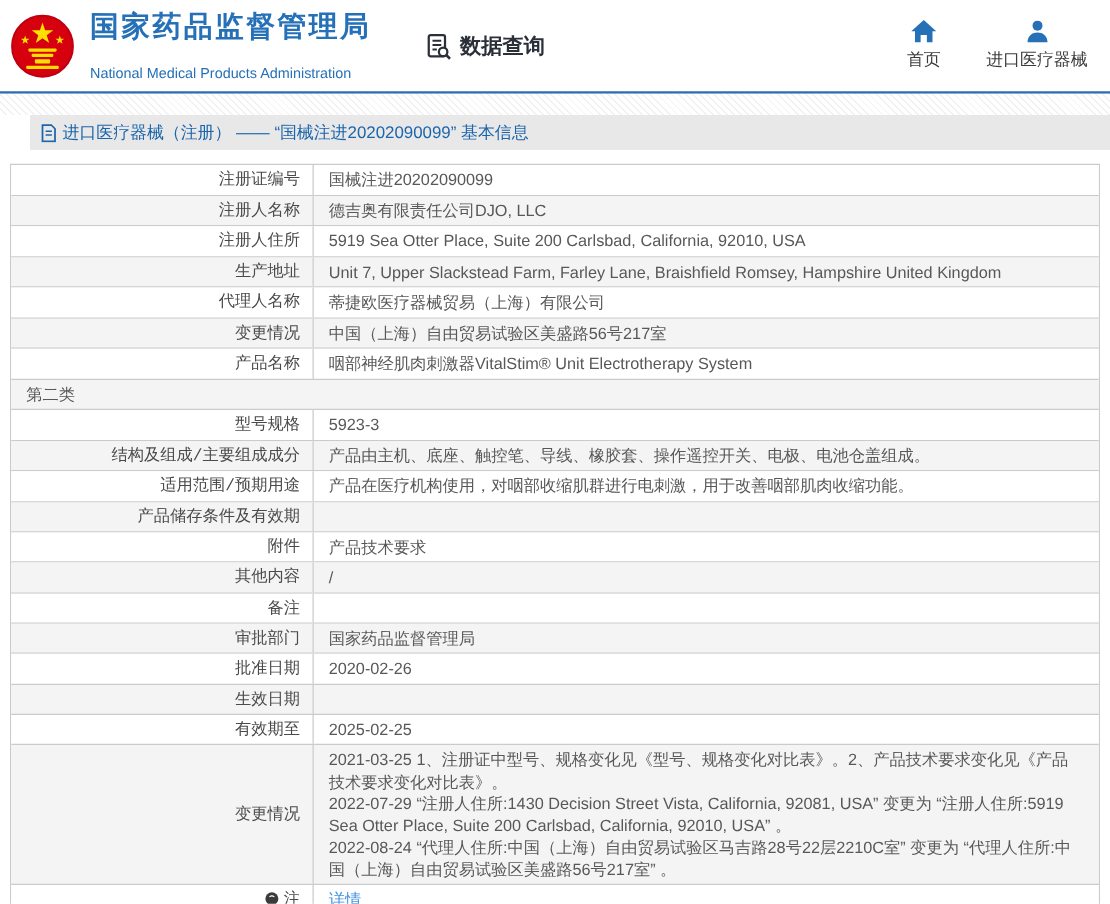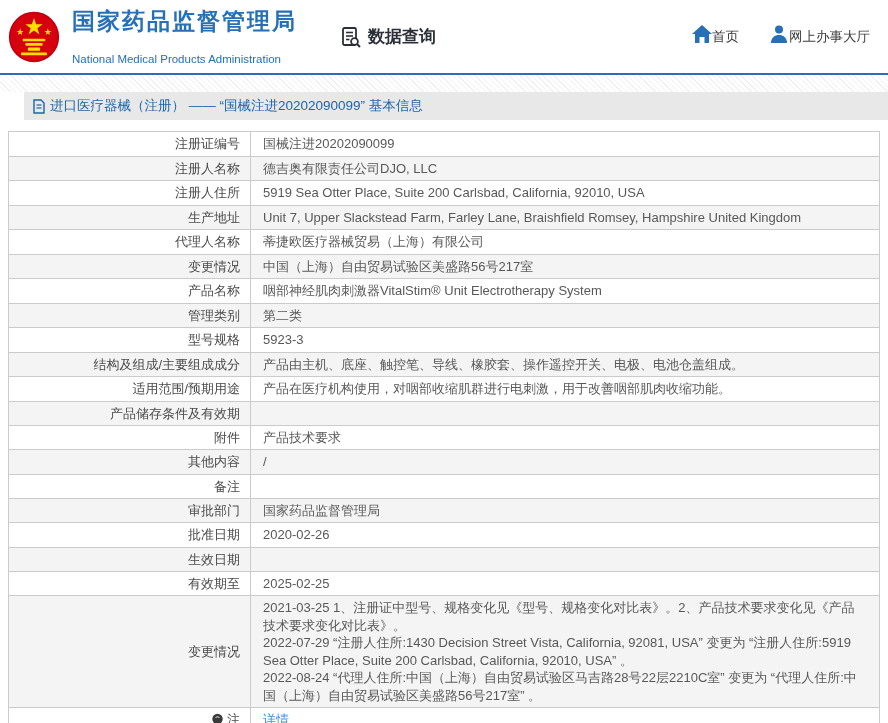--- a/index.html
+++ b/index.html
@@ -27,21 +27,21 @@
   .brand-en { font-size:11.5px; color:#2570b7; margin-top:19px; }
 
   .data-query {
     display:flex; align-items:center; margin-left:42px;
     font-size:17px; color:#2b2f38; font-weight:700; cursor:pointer;
   }
   .data-query svg { margin-right:5px; }
 
   .header-nav { margin-left:auto; display:flex; gap:30px; padding-right:4px; }
   .nav-item {
-    display:flex; flex-direction:row; align-items:center;
+    display:flex; flex-direction:column; align-items:center;
     font-size:13.5px; color:#3c3c3c; cursor:pointer; min-width:40px;
   }
   .nav-item svg { margin-bottom:5px; }
 
   
   .hatch {
     height:17px;
     background:repeating-linear-gradient(45deg,#ffffff 0 3px,#f1f1f1 3px 4px);
   }
 
@@ -59,21 +59,21 @@
     margin:0 8px; border:1px solid #cbcbcb; background:#ffffff;
   }
   .row { display:flex; border-bottom:1px solid #cbcbcb; min-height:23px; background:#ffffff; }
   .row:last-child { border-bottom:none; }
   .row:nth-child(even) { background:#f4f4f4; }
   .cell-label {
     flex:0 0 242px; width:242px;
     border-right:1px solid #cbcbcb;
     display:flex; align-items:center; justify-content:flex-end;
     padding:3px 10px 3px 6px;
-    font-size:13px; color:#4a4a4a; text-align:right; line-height:17px;
+    font-size:13px; color:#4a4a4a; text-align:right; line-height:17px;font-family:Liberation Mono, monospace;
   }
   .cell-value {
     flex:1; display:flex; align-items:center;
     padding:3px 12px 3px 12px;
     font-size:13px; color:#585858; line-height:17.5px;
     white-space:pre-line;
   }
   .cell-value a { color:#4392e0; text-decoration:none; cursor:pointer; }
   .note-ico { margin-right:3px; display:inline-flex; }
 </style>
@@ -116,21 +116,21 @@
       <svg width="20" height="18" viewBox="0 0 20 18">
         <path d="M10 0 L20 9 L17 9 L17 18 L12.5 18 L12.5 12 L7.5 12 L7.5 18 L3 18 L3 9 L0 9 Z" fill="#2570b7"></path>
       </svg>
       <span>首页</span>
     </div>
     <div class="nav-item">
       <svg width="20" height="18" viewBox="0 0 20 18">
         <circle cx="10" cy="4.5" r="4" fill="#2570b7"></circle>
         <path d="M2 18 C2 12.5 6 10 10 10 C14 10 18 12.5 18 18 Z" fill="#2570b7"></path>
       </svg>
-      <span>网上办事大厅</span>
+      <span>进口医疗器械</span>
     </div>
   </div>
 </div>
 
 <div class="hatch"></div>
 
 <div class="breadcrumb">
   <svg width="14" height="15" viewBox="0 0 14 15">
     <path d="M2 1 L9 1 L12 4 L12 14 L2 14 Z" fill="none" stroke="#1b65ab" stroke-width="1.4"></path>
     <line x1="4.5" y1="6" x2="9.5" y2="6" stroke="#1b65ab" stroke-width="1.2"></line>
@@ -165,21 +165,20 @@
     </div>
   <div class="row">
       <div class="cell-label">变更情况</div>
       <div class="cell-value">中国（上海）自由贸易试验区美盛路56号217室</div>
     </div>
   <div class="row">
       <div class="cell-label">产品名称</div>
       <div class="cell-value">咽部神经肌肉刺激器VitalStim® Unit Electrotherapy System</div>
     </div>
   <div class="row">
-      <div class="cell-label">管理类别</div>
       <div class="cell-value">第二类</div>
     </div>
   <div class="row">
       <div class="cell-label">型号规格</div>
       <div class="cell-value">5923-3</div>
     </div>
   <div class="row">
       <div class="cell-label">结构及组成/主要组成成分</div>
       <div class="cell-value">产品由主机、底座、触控笔、导线、橡胶套、操作遥控开关、电极、电池仓盖组成。</div>
     </div>

